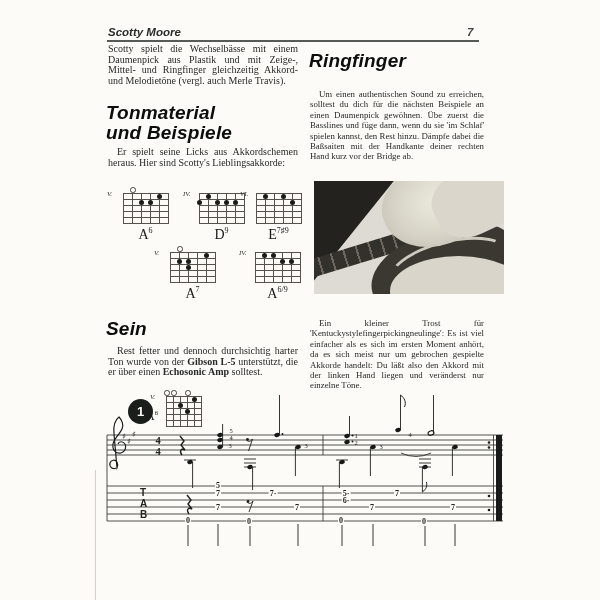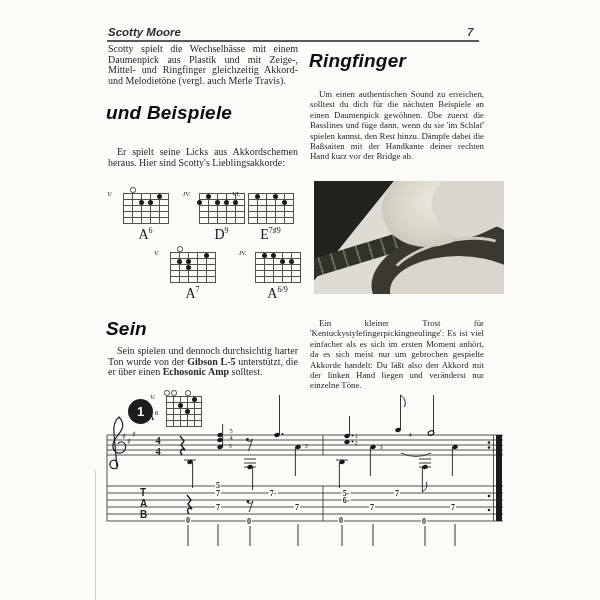--- a/index.html
+++ b/index.html
@@ -68,25 +68,26 @@
 <body>
 
 <div class="canvas">
 
   <span class="hdr-title">Scotty Moore</span>
   <span class="hdr-page">7</span>
   <div class="hdr-rule"></div>
 
   <p class="para" style="left:108px;top:44px;margin:0;">Scotty spielt die Wechselbässe mit einem Daumenpick aus Plastik und mit Zeige-, Mittel- und Ringfinger gleichzeitig Akkord- und Melodietöne (vergl. auch Merle Travis).</p>
   <div class="h1" style="left:106px;top:103px;">
+    <div>Tonmaterial</div>
     <div>und Beispiele</div>
   </div>
   <p class="para indent" style="left:108px;top:147px;margin:0;">Er spielt seine Licks aus Akkordschemen heraus. Hier sind Scotty's Lieblingsakkorde:</p>
   <div class="h1" style="left:106px;top:319px;">Sein</div>
-  <p class="para indent" style="left:108px;top:346px;margin:0;"><span>Sein spielen und dennoch durchsichtig harter Ton wurde von der </span><b>Gibson L-5</b><span> unterstützt, die er über einen </span><b>Echosonic Amp</b><span> solltest.</span></p>
+  <p class="para indent" style="left:108px;top:346px;margin:0;"><span>Rest fetter und dennoch durchsichtig harter Ton wurde von der </span><b>Gibson L-5</b><span> unterstützt, die er über einen </span><b>Echosonic Amp</b><span> solltest.</span></p>
 
   <div class="h1" style="left:309px;top:51px;">Ringfinger</div>
   <p class="parar indent" style="left:310px;top:89px;margin:0;">Um einen authentischen Sound zu erreichen, solltest du dich für die nächsten Beispiele an einen Daumenpick gewöhnen. Übe zuerst die Basslines und füge dann, wenn du sie 'im Schlaf' spielen kannst, den Rest hinzu. Dämpfe dabei die Baßsaiten mit der Handkante deiner rechten Hand kurz vor der Bridge ab.</p>
 
   <div class="photo">
     <div class="ph-tri"></div>
     <div class="ph-neck"></div>
     <div class="ph-body"></div>
     <div class="ph-rim"></div>
     <div class="ph-white"></div>
@@ -110,21 +111,21 @@
     <span class="cpos">IV.</span>
     <div class="cgrid">
         <i class="cdot" style="left: 7px; top: 0.5px;"></i>
         <i class="cdot" style="left: -2px; top: 6.5px;"></i>
         <i class="cdot" style="left: 16px; top: 6.5px;"></i>
         <i class="cdot" style="left: 25px; top: 6.5px;"></i>
         <i class="cdot" style="left: 34px; top: 6.5px;"></i>
       </div>
     <div class="cname"><span>D</span><sup>9</sup></div>
   </div>
-  <div class="chord" style="left:248px;top:193px;text-decoration:underline;">
+  <div class="chord" style="left:256px;top:193px;text-decoration:underline;">
     <span class="cpos">VI.</span>
     <div class="cgrid">
         <i class="cdot" style="left: 7px; top: 0.5px;"></i>
         <i class="cdot" style="left: 25px; top: 0.5px;"></i>
         <i class="cdot" style="left: 34px; top: 6.5px;"></i>
       </div>
     <div class="cname"><span>E</span><sup>7♯9</sup></div>
   </div>
 
   <div class="chord" style="left:170px;top:252px;">

